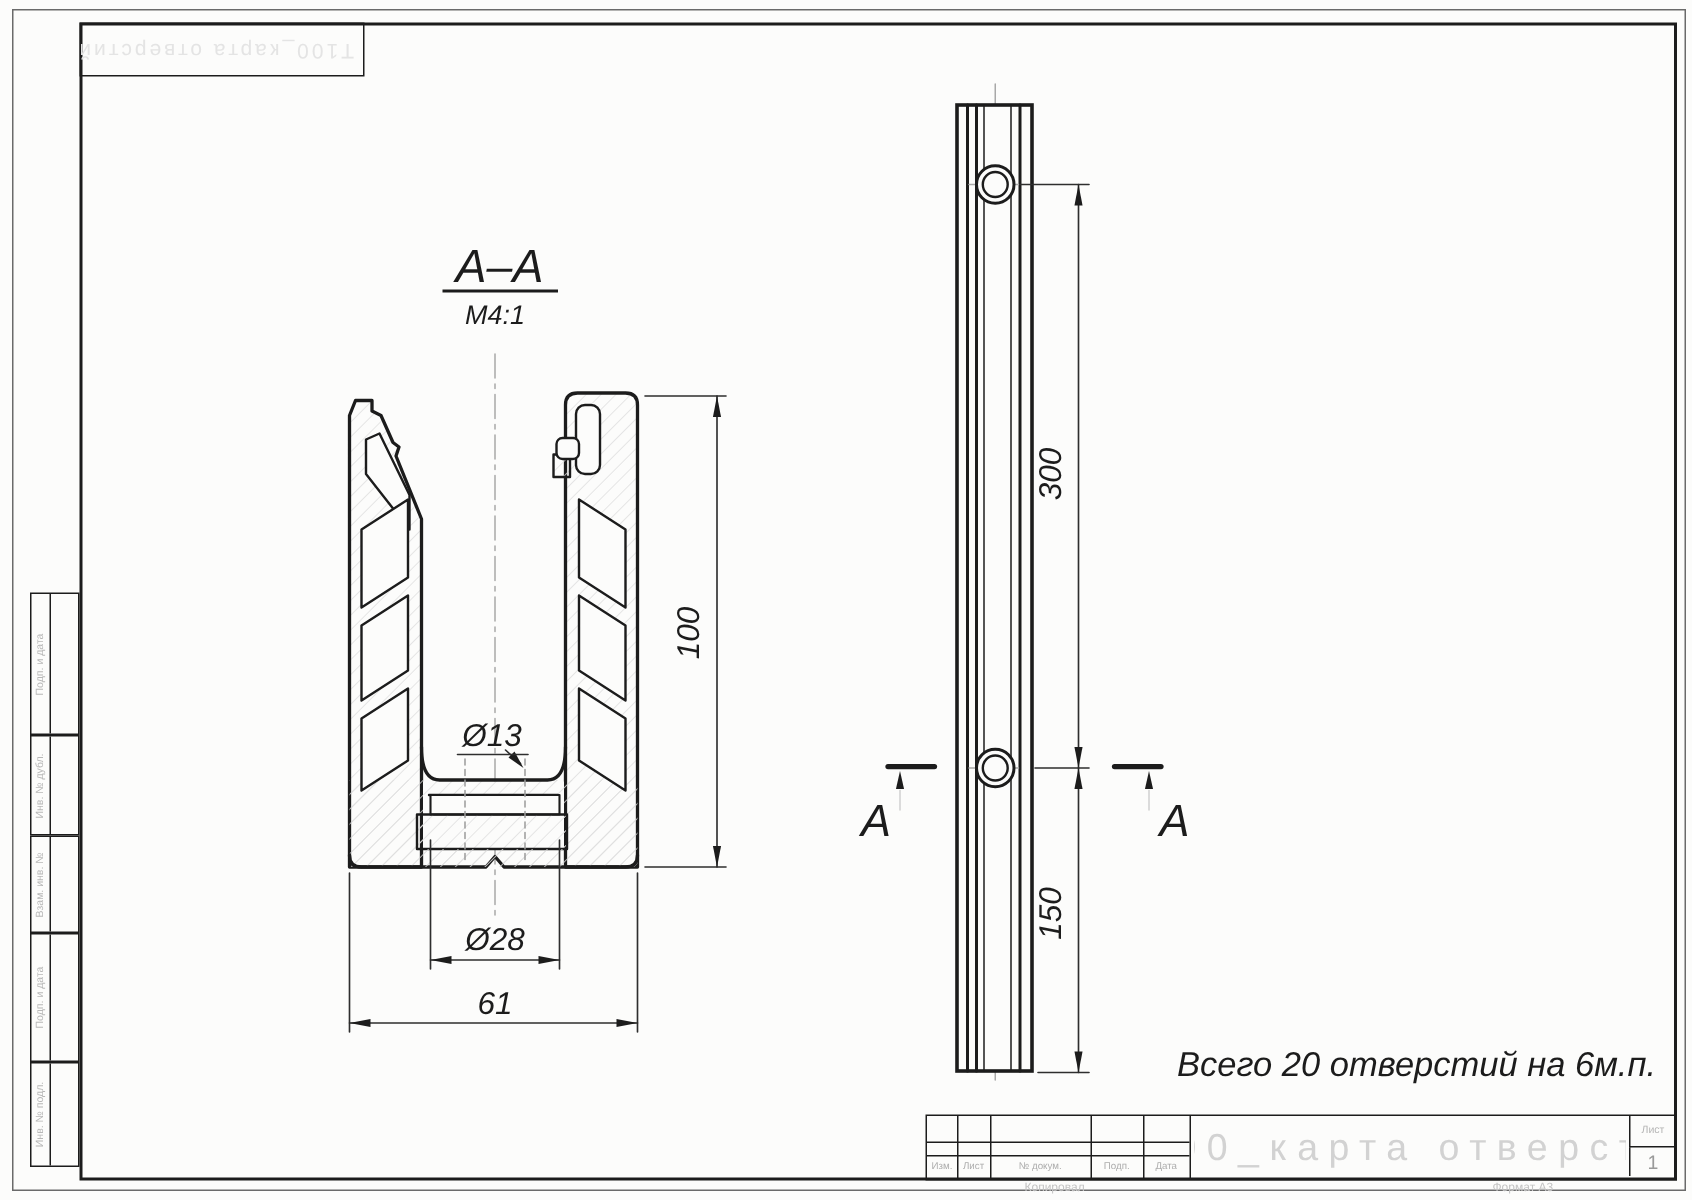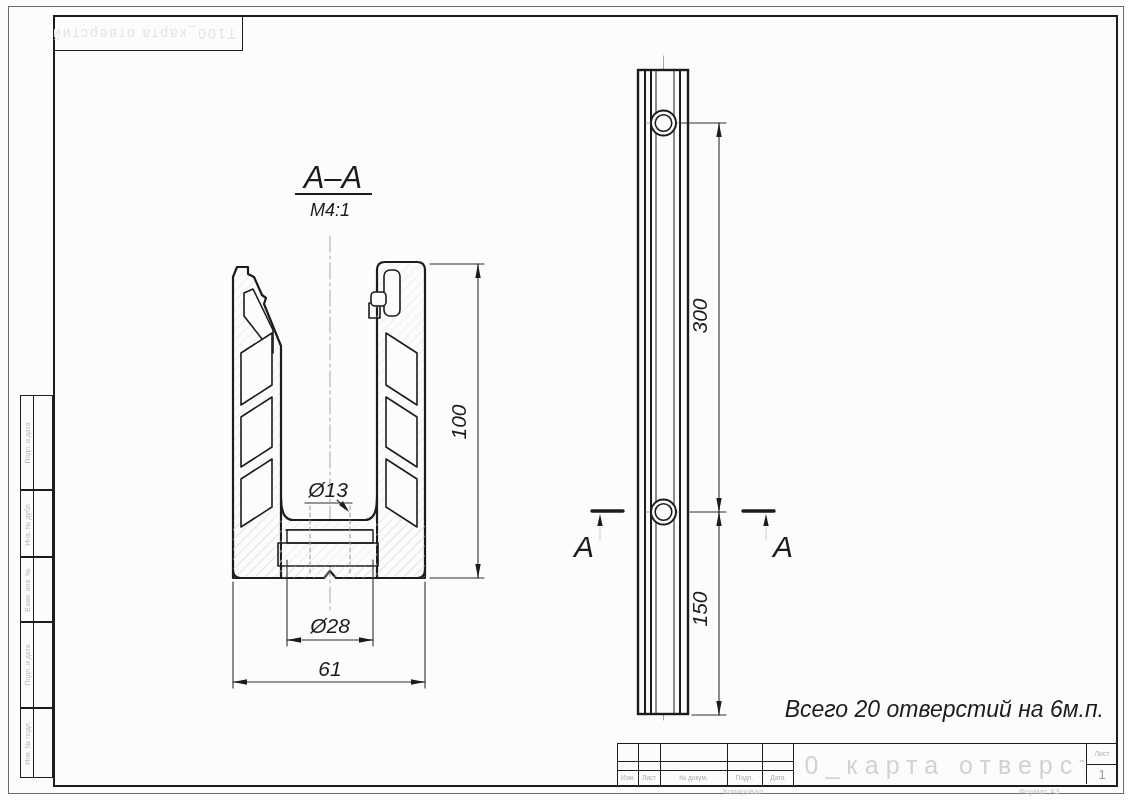--- a/index.html
+++ b/index.html
@@ -218,16 +218,16 @@
     <div class="tb-lbl" style="left:42px;width:67px;">№ докум.</div>
     <div class="tb-lbl" style="left:109px;width:35px;">Подп.</div>
     <div class="tb-lbl" style="left:144px;width:31px;">Дата</div>
 
     <div class="tb-des">Т100_карта отверстий</div>
 
     <div class="tb-sheet-hdr">Лист</div>
     <div class="tb-sheet-num">1</div>
   </div>
 
-  <div class="footnote" style="left:683px;margin-left:40px;">Копировал</div>
-  <div class="footnote" style="left:1019px;">Формат А3</div>
+  <div class="footnote" style="left:683px;">Копировал</div>
+  <div class="footnote" style="left:995px;">Формат А3</div>
 
 </div>
 
 </body></html>

